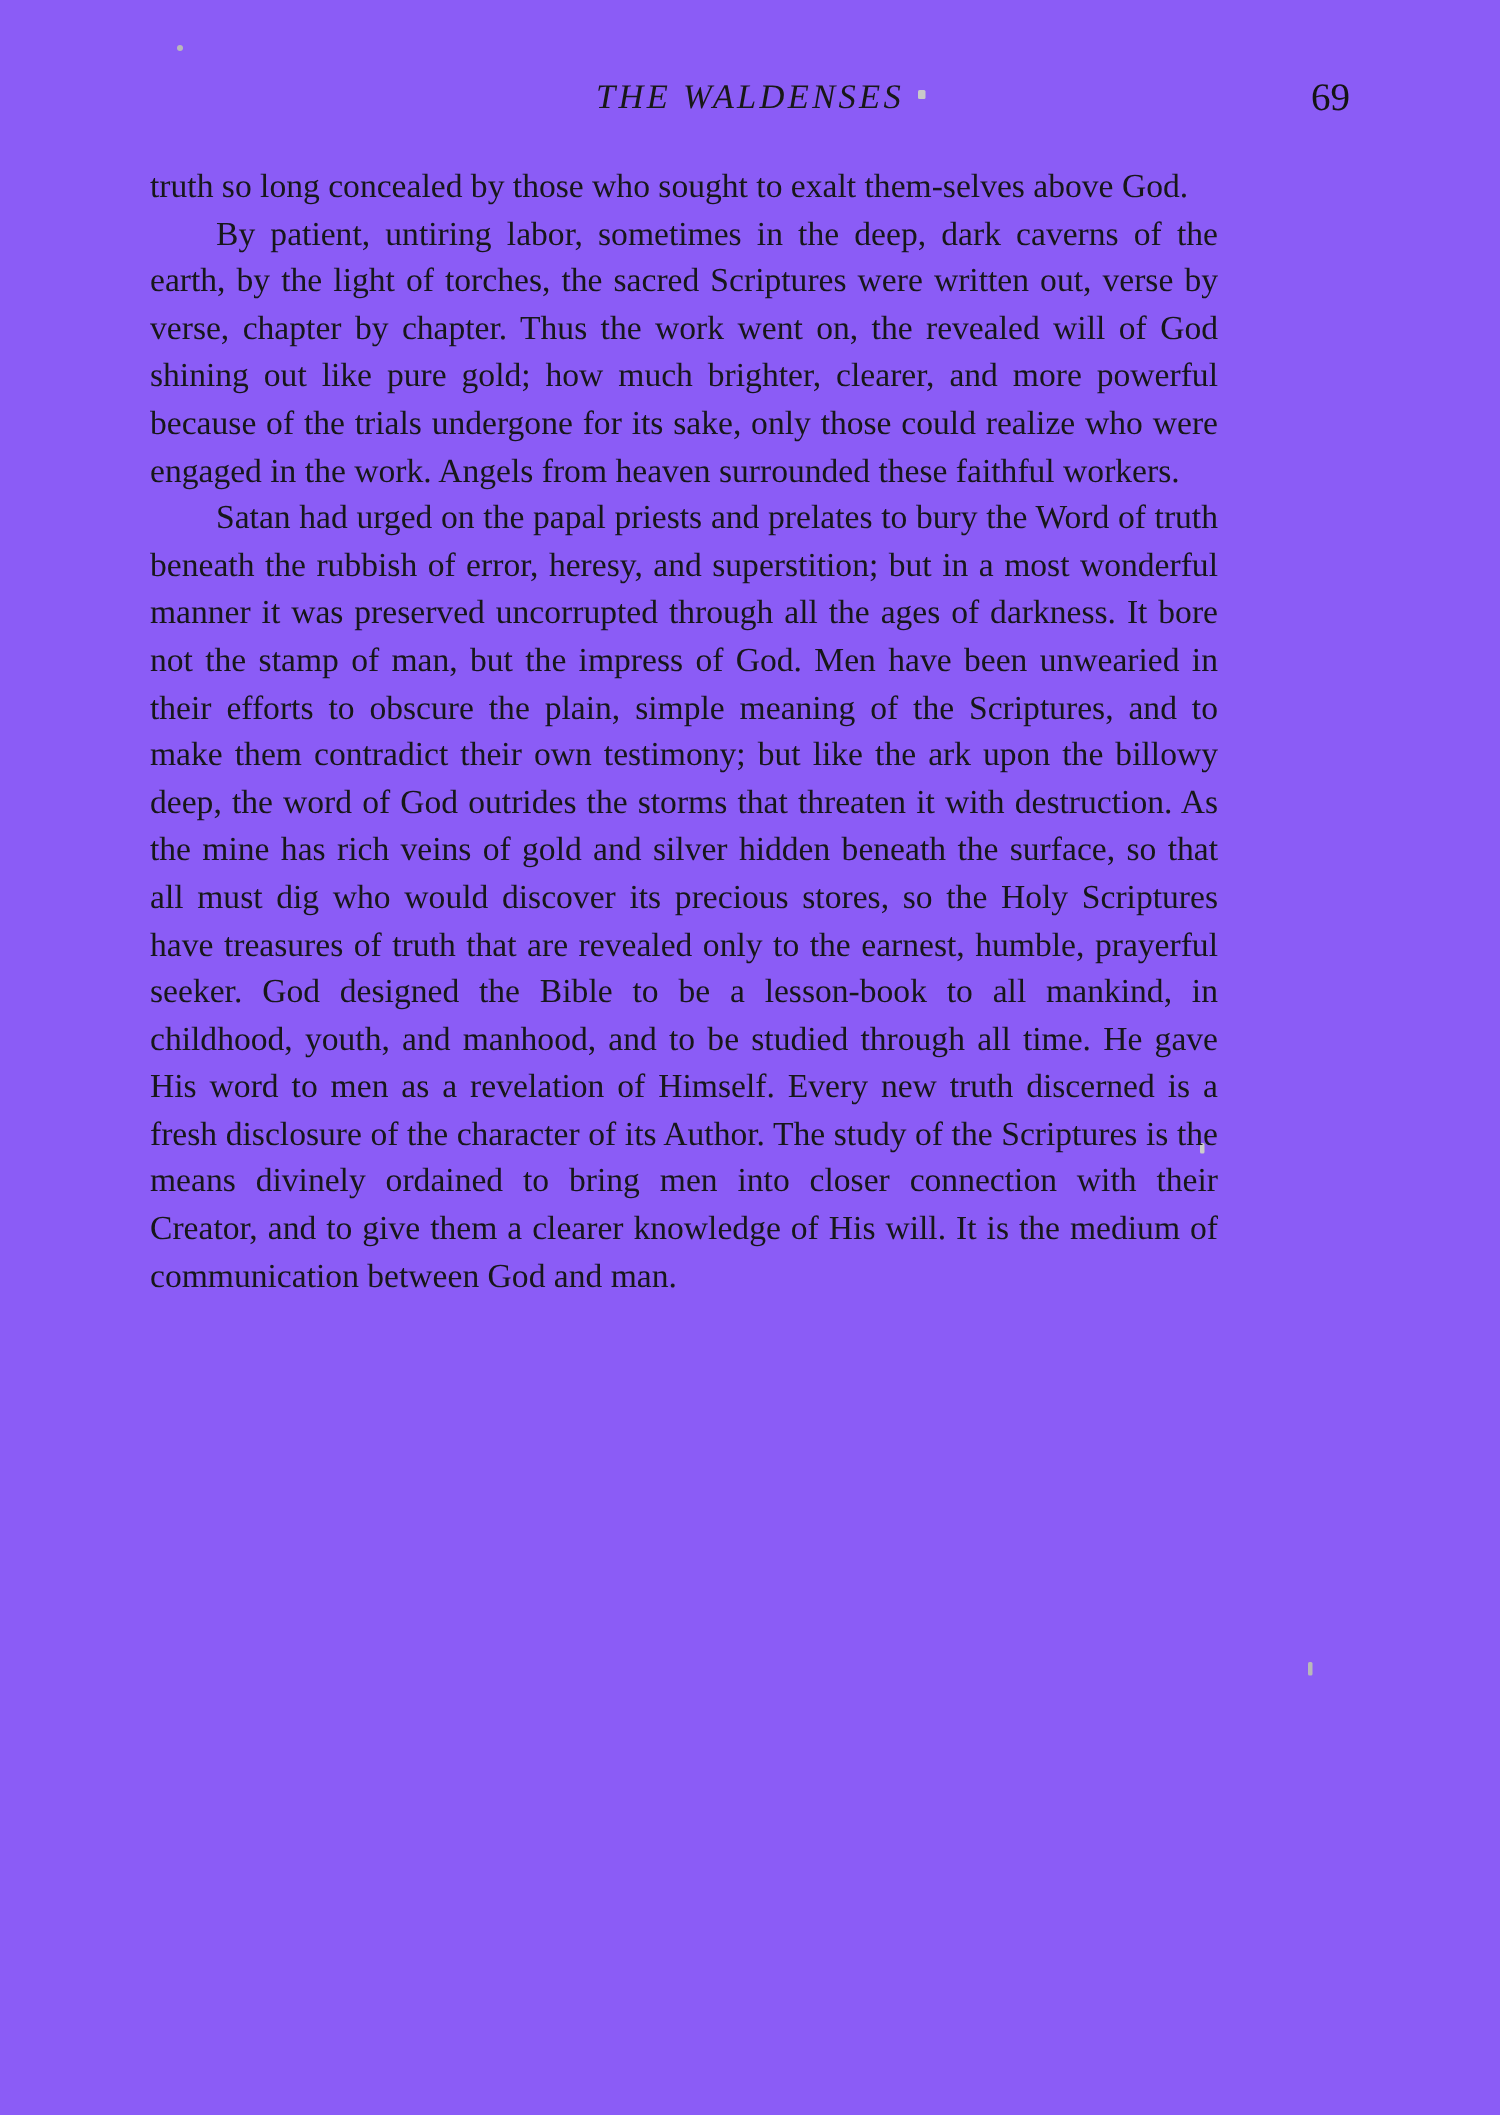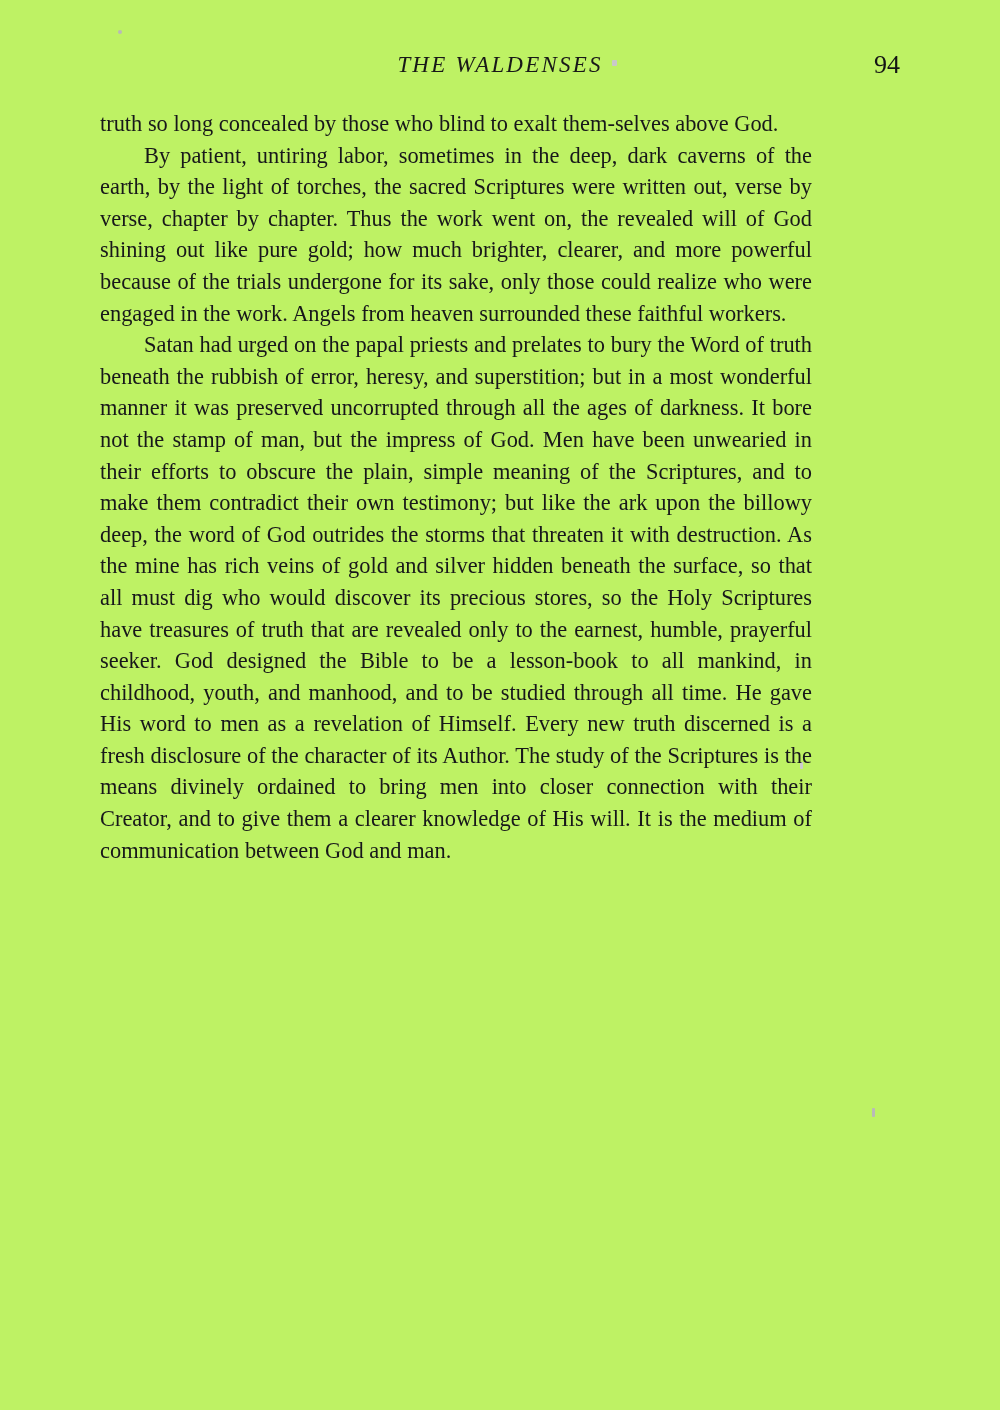--- a/index.html
+++ b/index.html
@@ -11,21 +11,21 @@
     width: 1000px;
     height: 1410px;
     font-family: "Liberation Serif", serif;
     color: #1a1a1a;
     position: relative;
     overflow: hidden;
   }
   .page {
     position: absolute;
     inset: 0;
-    background: #bef264;
+    background: #8b5cf6;
   }
 
   
   .running-head {
     position: absolute;
     top: 52px;
     left: 100px;
     right: 100px;
     height: 34px;
   }
@@ -85,22 +85,22 @@
 
 <div class="page">
 
   <div class="speck s1"></div>
   <div class="speck s2"></div>
   <div class="speck s3"></div>
   <div class="speck s4"></div>
 
   <div class="running-head">
     <div class="title">THE  WALDENSES</div>
-    <div class="folio">94</div>
+    <div class="folio">69</div>
   </div>
 
   <div class="textblock">
-    <p class="noindent">truth so long concealed by those who blind to exalt them-selves above God.</p>
+    <p class="noindent">truth so long concealed by those who sought to exalt them-selves above God.</p>
     <p>By patient, untiring labor, sometimes in the deep, dark caverns of the earth, by the light of torches, the sacred Scriptures were written out, verse by verse, chapter by chapter.  Thus the work went on, the revealed will of God shining out like pure gold; how much brighter, clearer, and more powerful because of the trials undergone for its sake, only those could realize who were engaged in the work. Angels from heaven surrounded these faithful workers.</p>
     <p>Satan had urged on the papal priests and prelates to bury the Word of truth beneath the rubbish of error, heresy, and superstition; but in a most wonderful manner it was preserved uncorrupted through all the ages of darkness. It bore not the stamp of man, but the impress of God. Men have been unwearied in their efforts to obscure the plain, simple meaning of the Scriptures, and to make them contradict their own testimony; but like the ark upon the billowy deep, the word of God outrides the storms that threaten it with destruction.  As the mine has rich veins of gold and silver hidden beneath the surface, so that all must dig who would discover its precious stores, so the Holy Scriptures have treasures of truth that are revealed only to the earnest, humble, prayerful seeker.  God designed the Bible to be a lesson-book to all mankind, in childhood, youth, and manhood, and to be studied through all time. He gave His word to men as a revelation of Himself.  Every new truth discerned is a fresh disclosure of the character of its Author.  The study of the Scriptures is the means divinely ordained to bring men into closer connection with their Creator, and to give them a clearer knowledge of His will.  It is the medium of communication between God and man.</p>
   </div>
 
 </div>
 
 </body></html>

